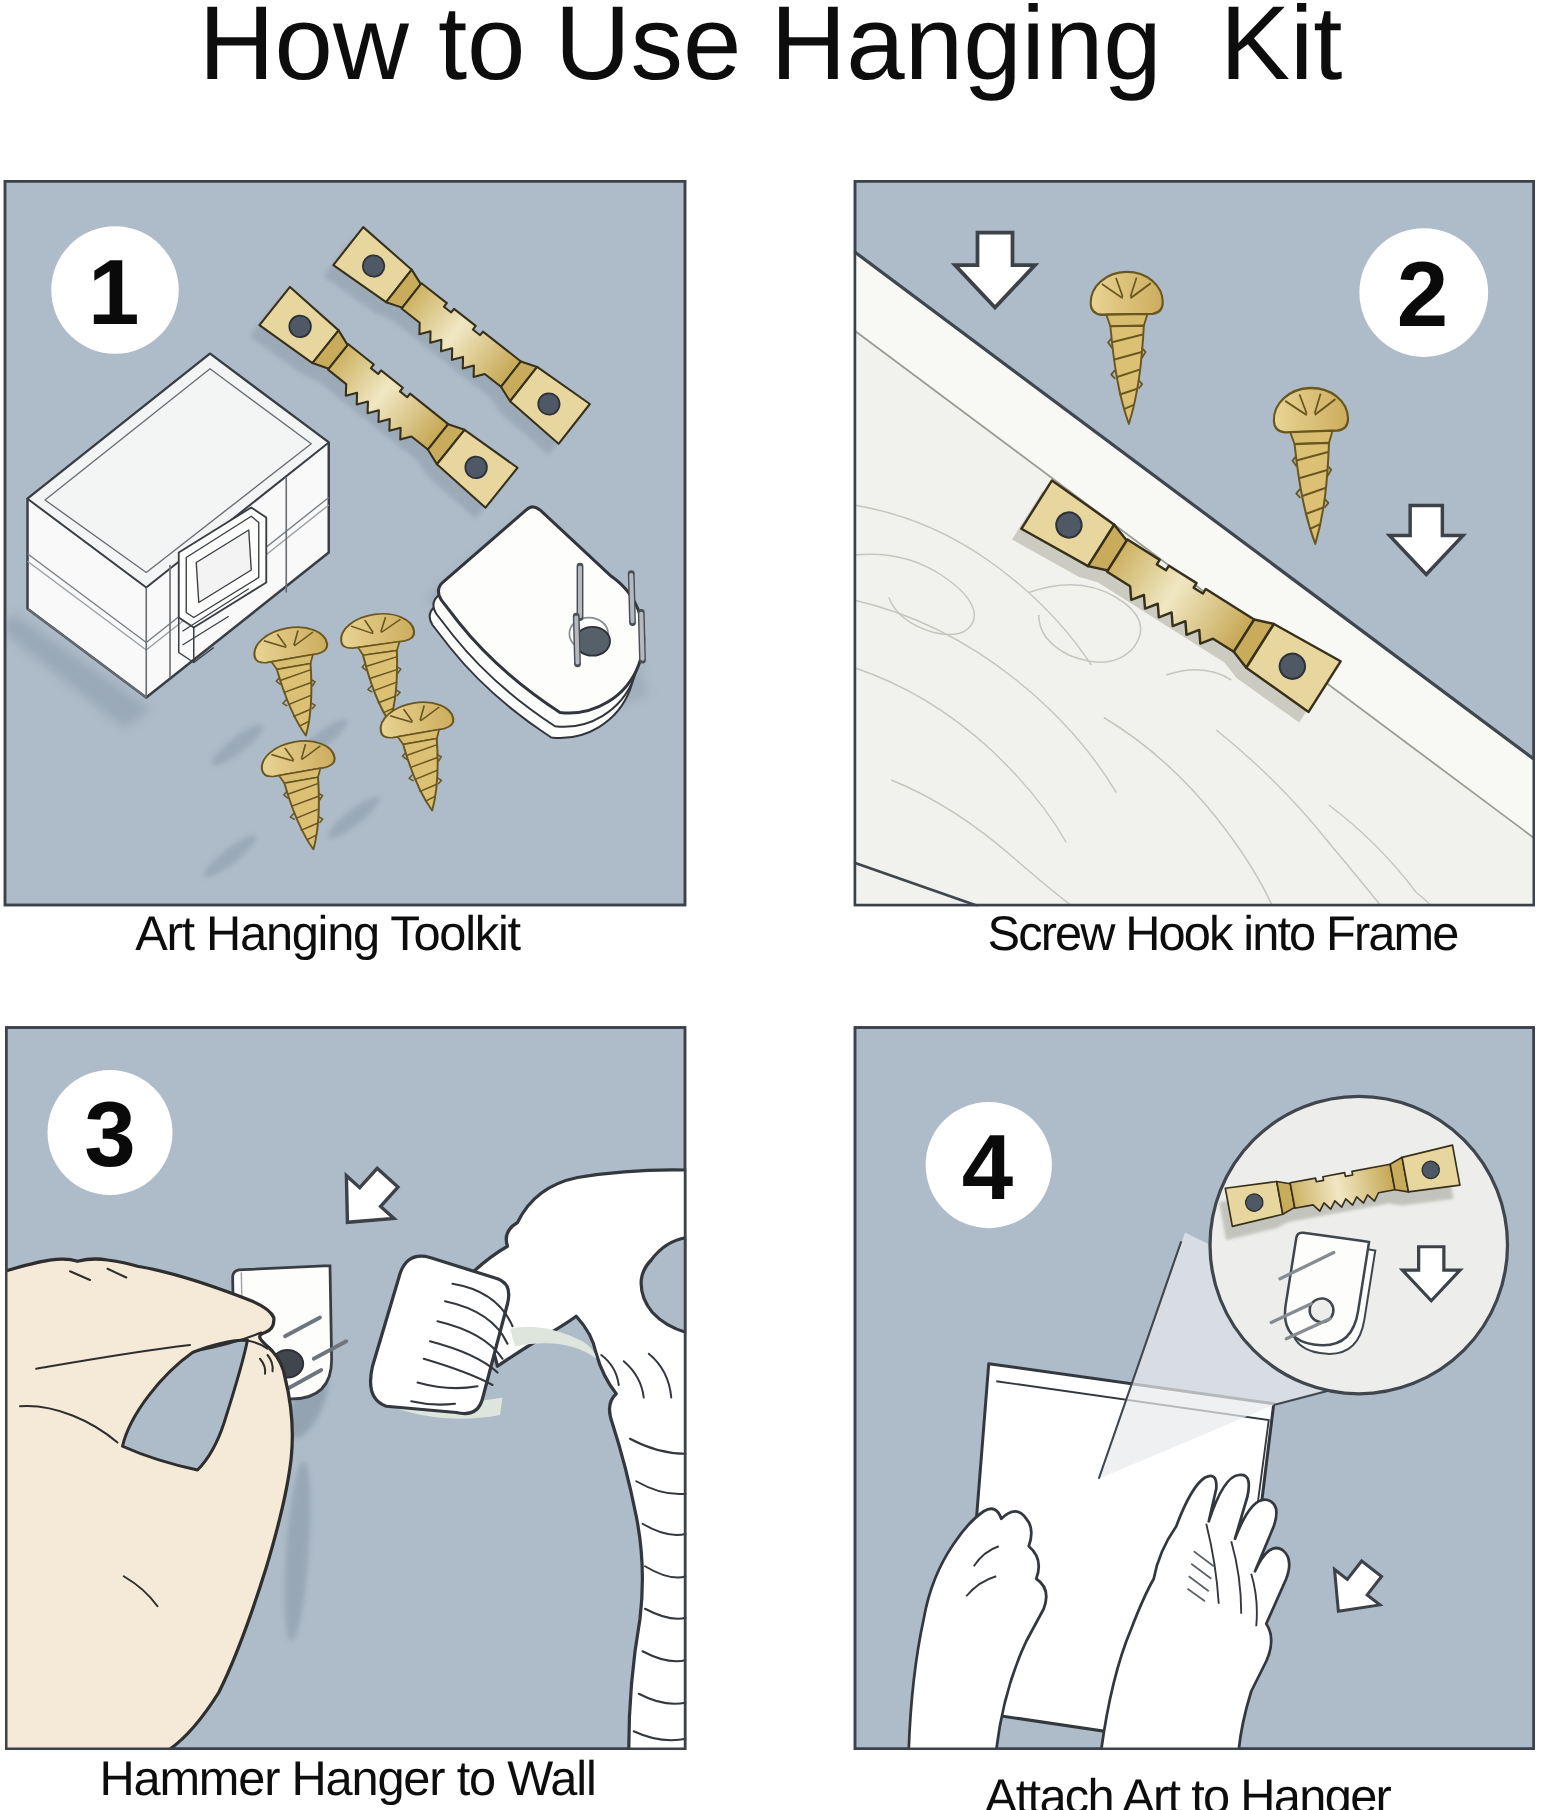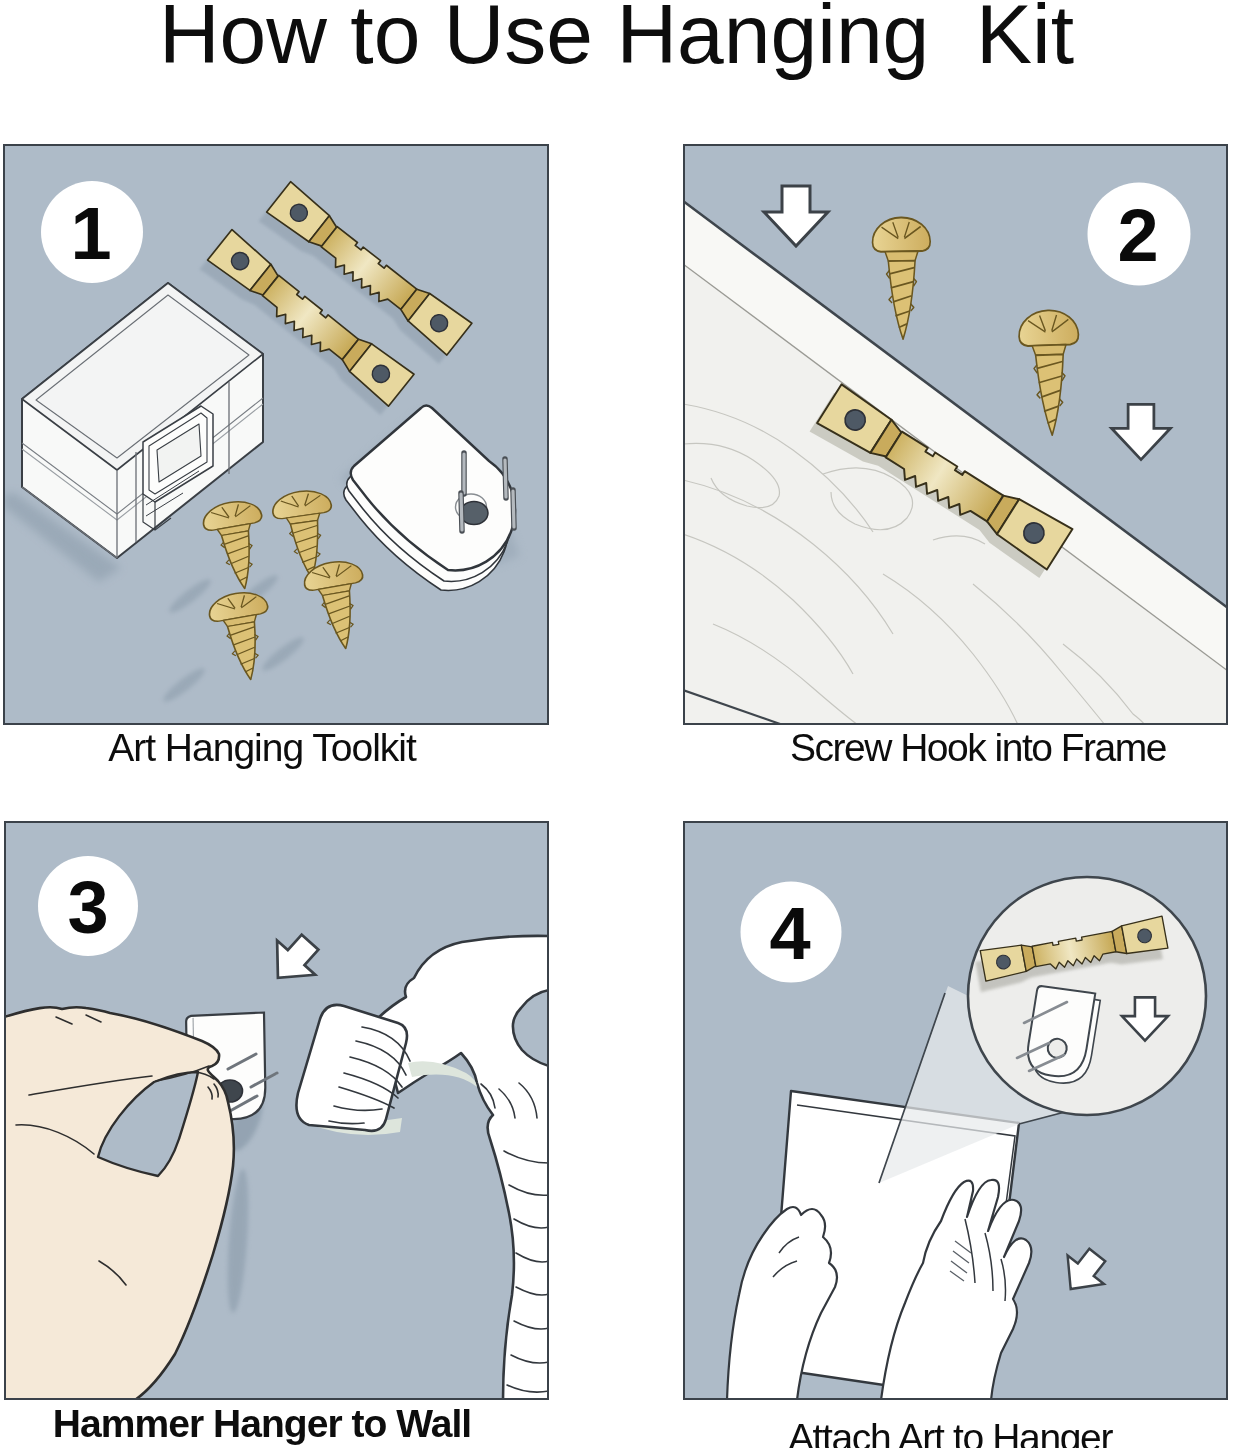--- a/index.html
+++ b/index.html
@@ -220,21 +220,21 @@
 <path d="M205,245 C188,252 168,257 152,260"></path>
 <path d="M204,266 Q209,272 208,278 M210,263 Q215,269 214,276"></path>
 <path d="M95,440 Q112,450 122,464"></path>
 </g>
 </g>
 <circle cx="84" cy="85" r="50" fill="#ffffff"></circle>
 <text x="84" y="112" font-size="74" font-weight="bold" fill="#0a0a0a" text-anchor="middle">3</text>
 <rect x="0" y="0" width="545" height="579" fill="none" stroke="#3b424a" stroke-width="4"></rect>
 </svg>
 </div>
-<div class="cap" style="left:262px;top:1402px;letter-spacing:-0.95px;font-weight:bold;">Hammer Hanger to Wall</div>
+<div class="cap" style="left:278px;top:1402px;letter-spacing:-0.95px;">Hammer Hanger to Wall</div>
 
 <div class="panel" style="left:683px;top:821px;">
 <svg width="545" height="579" viewBox="0 0 545 579">
 <rect x="0" y="0" width="545" height="579" fill="#aebbc8" stroke="#3b424a" stroke-width="4"></rect>
 <g id="p4art">
 
 <path d="M108,270 L336,302 L302,579 L86,547 Z" fill="#ffffff" stroke="#33383e" stroke-width="2.4" stroke-linejoin="round"></path>
 <path d="M114,284 L332,315 L298,572" fill="none" stroke="#33383e" stroke-width="1.5"></path>
 
 <path d="M196,362 L265,165 L470,266 L336,303 Z" fill="#e7eaec" opacity="0.72"></path>

